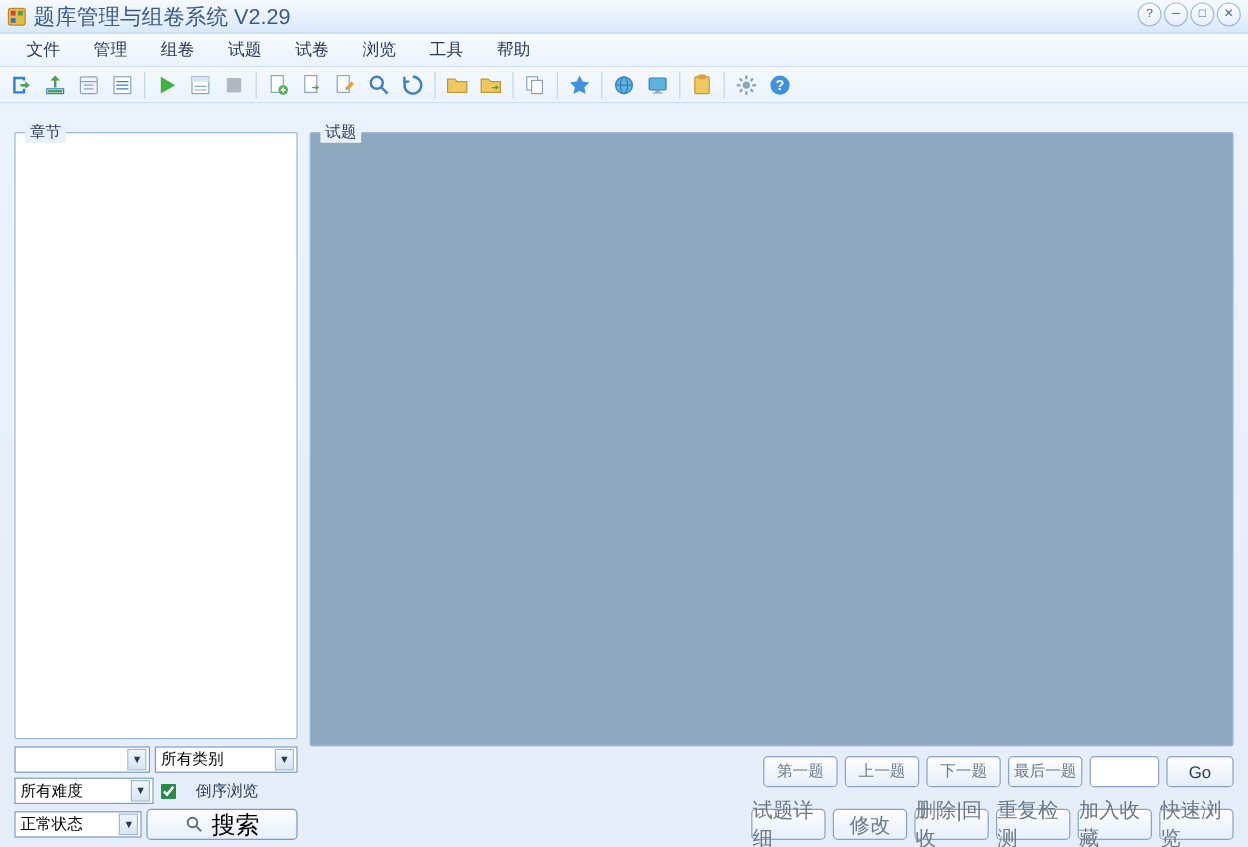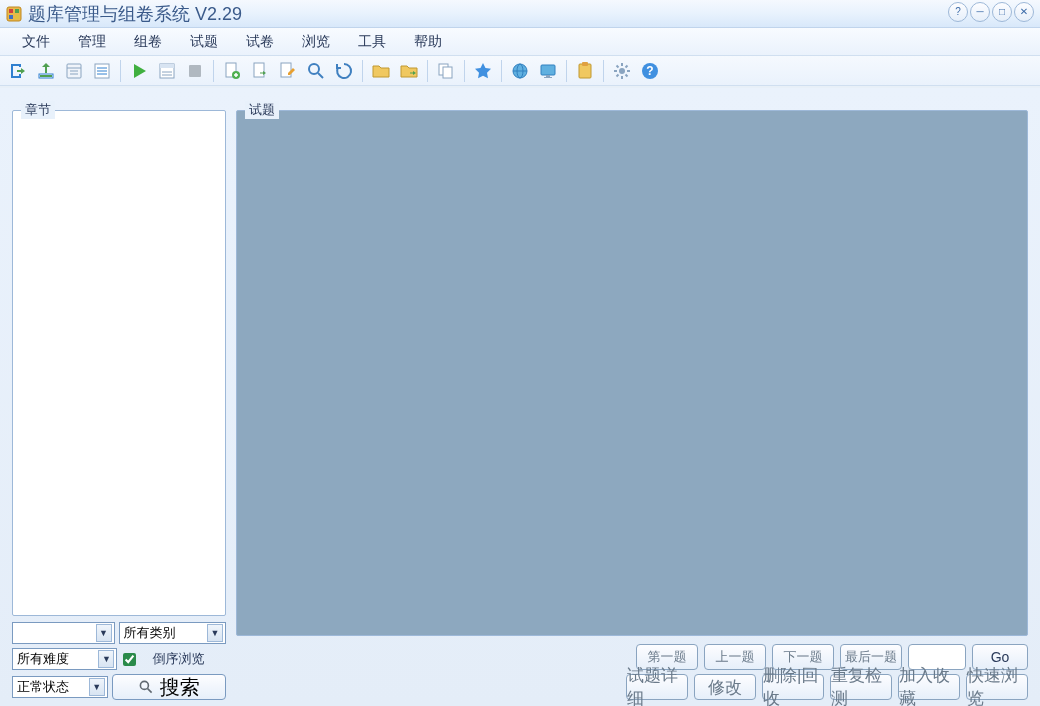--- a/index.html
+++ b/index.html
@@ -20,21 +20,21 @@
 
 .toolbar { height: 30px; background: linear-gradient(to bottom, #f5f9fe, #eaf2fc); border-bottom: 1px solid #d0dff0; display: flex; align-items: center; padding: 0 6px; gap: 4px; }
 .toolbar .tb-btn { width: 24px; height: 24px; display: flex; align-items: center; justify-content: center; cursor: pointer; border-radius: 3px; }
 .toolbar .tb-btn svg { width: 20px; height: 20px; }
 .toolbar .sep { width: 1px; height: 22px; background: #c0d4ec; margin: 0 2px; }
 
 
 .main { position: absolute; top: 88px; left: 0; right: 0; bottom: 0; display: flex; padding: 22px 12px 6px 12px; gap: 10px; background: linear-gradient(to bottom, #eaf2fc, #e4edf8); }
 
 
-.left-col { width: 214px; display: flex; flex-direction: column; }
+.left-col { width: 236px; display: flex; flex-direction: column; }
 .group-box { position: relative; border: 1px solid #9db8d8; border-radius: 2px; flex: 1; background: #fff; }
 .group-label { position: absolute; top: -10px; left: 8px; background: #e8f1fb; padding: 0 4px; color: #2a3a5a; font-size: 13px; }
 .left-controls { margin-top: 6px; display: flex; flex-direction: column; gap: 4px; }
 .ctrl-row { display: flex; gap: 4px; align-items: center; }
 .combo { flex: 1; height: 22px; border: 1px solid #7a9ac0; background: #fff; display: flex; align-items: center; padding: 0 2px 0 4px; font-size: 13px; position: relative; }
 .combo .drop { width: 16px; height: 18px; background: linear-gradient(to bottom, #f0f5fb, #d8e4f2); border: 1px solid #9db8d8; margin-left: auto; display: flex; align-items: center; justify-content: center; font-size: 9px; color: #2a3a5a;}
 .checkbox-row { display: flex; align-items: center; gap: 16px; font-size: 13px; color: #2a3a5a; padding-left: 2px; }
 .checkbox-row input { width: 13px; height: 13px; accent-color: #2a8a4a;}
 .search-btn { height: 24px; border: 1px solid #7a9ac0; background: linear-gradient(to bottom, #fdfdff, #e6effa); display: flex; align-items: center; justify-content: center; gap: 6px; font-size: 20px; cursor: pointer; padding: 12px 10px; border-radius: 4px;}
 
@@ -47,21 +47,21 @@
 .info-panel { position: absolute; top: 30px; right: 30px; width: 310px; }
 .info-tab { width: 160px; height: 22px; border: 1px solid #88a0b8; border-bottom: none; border-top-left-radius: 6px; border-top-right-radius: 6px; background: linear-gradient(to bottom, #fdfdff, #e8f0f8); display: flex; align-items: center; justify-content: center; font-size: 13px; margin-left: auto; margin-right: 60px;}
 .info-tab-strip { border-bottom: 1px solid #88a0b8; }
 .info-table { width: 100%; border-collapse: collapse; background: #fff; border: 1px solid #88a0b8; }
 .info-table th, .info-table td { border: 1px solid #c0cad6; height: 24px; font-size: 12px; font-weight: normal; text-align: center;}
 .info-table th.row-num { width: 24px; background: #f0f4f8;}
 .info-table td.row-num { width: 24px; background: #f0f4f8; text-align: center;}
 .info-table .header-cell { background: linear-gradient(to bottom, #fdfdff, #ecf1f7);}
 
 
-.bottom-rows { margin-top: 8px; display: flex; flex-direction: column; gap: 4px; align-items: flex-end; }
+.bottom-rows { margin-top: 8px; display: flex; flex-direction: column; gap: 18px; align-items: flex-end; }
 .btn-row { display: flex; gap: 6px; align-items: center; }
 .nav-btn { width: 62px; height: 26px; border: 1px solid #8aa4c0; border-radius: 4px; background: linear-gradient(to bottom, #fdfdff, #e6effa); font-size: 13px; color: #6a7a8a; cursor: pointer; display: flex; align-items: center; justify-content: center;}
 .nav-btn.wide { width: 62px; }
 .nav-input { width: 58px; height: 26px; border: 1px solid #8aa4c0; border-radius: 4px; background: #fff; padding: 0 4px; font-size: 13px;}
 .go-btn { width: 56px; height: 26px; border: 1px solid #8aa4c0; border-radius: 4px; background: linear-gradient(to bottom, #fdfdff, #e6effa); display:flex; align-items:center; justify-content:center; font-size: 14px; color: #2a3a5a; cursor: pointer;}
 .action-btn { width: 62px; height: 26px; border: 1px solid #8aa4c0; border-radius: 4px; background: linear-gradient(to bottom, #fdfdff, #e6effa); font-size: 17px; color: #6a7a8a; cursor: pointer; display: flex; align-items: center; justify-content: center;}
 
 </style>
 </head>
 <body>

